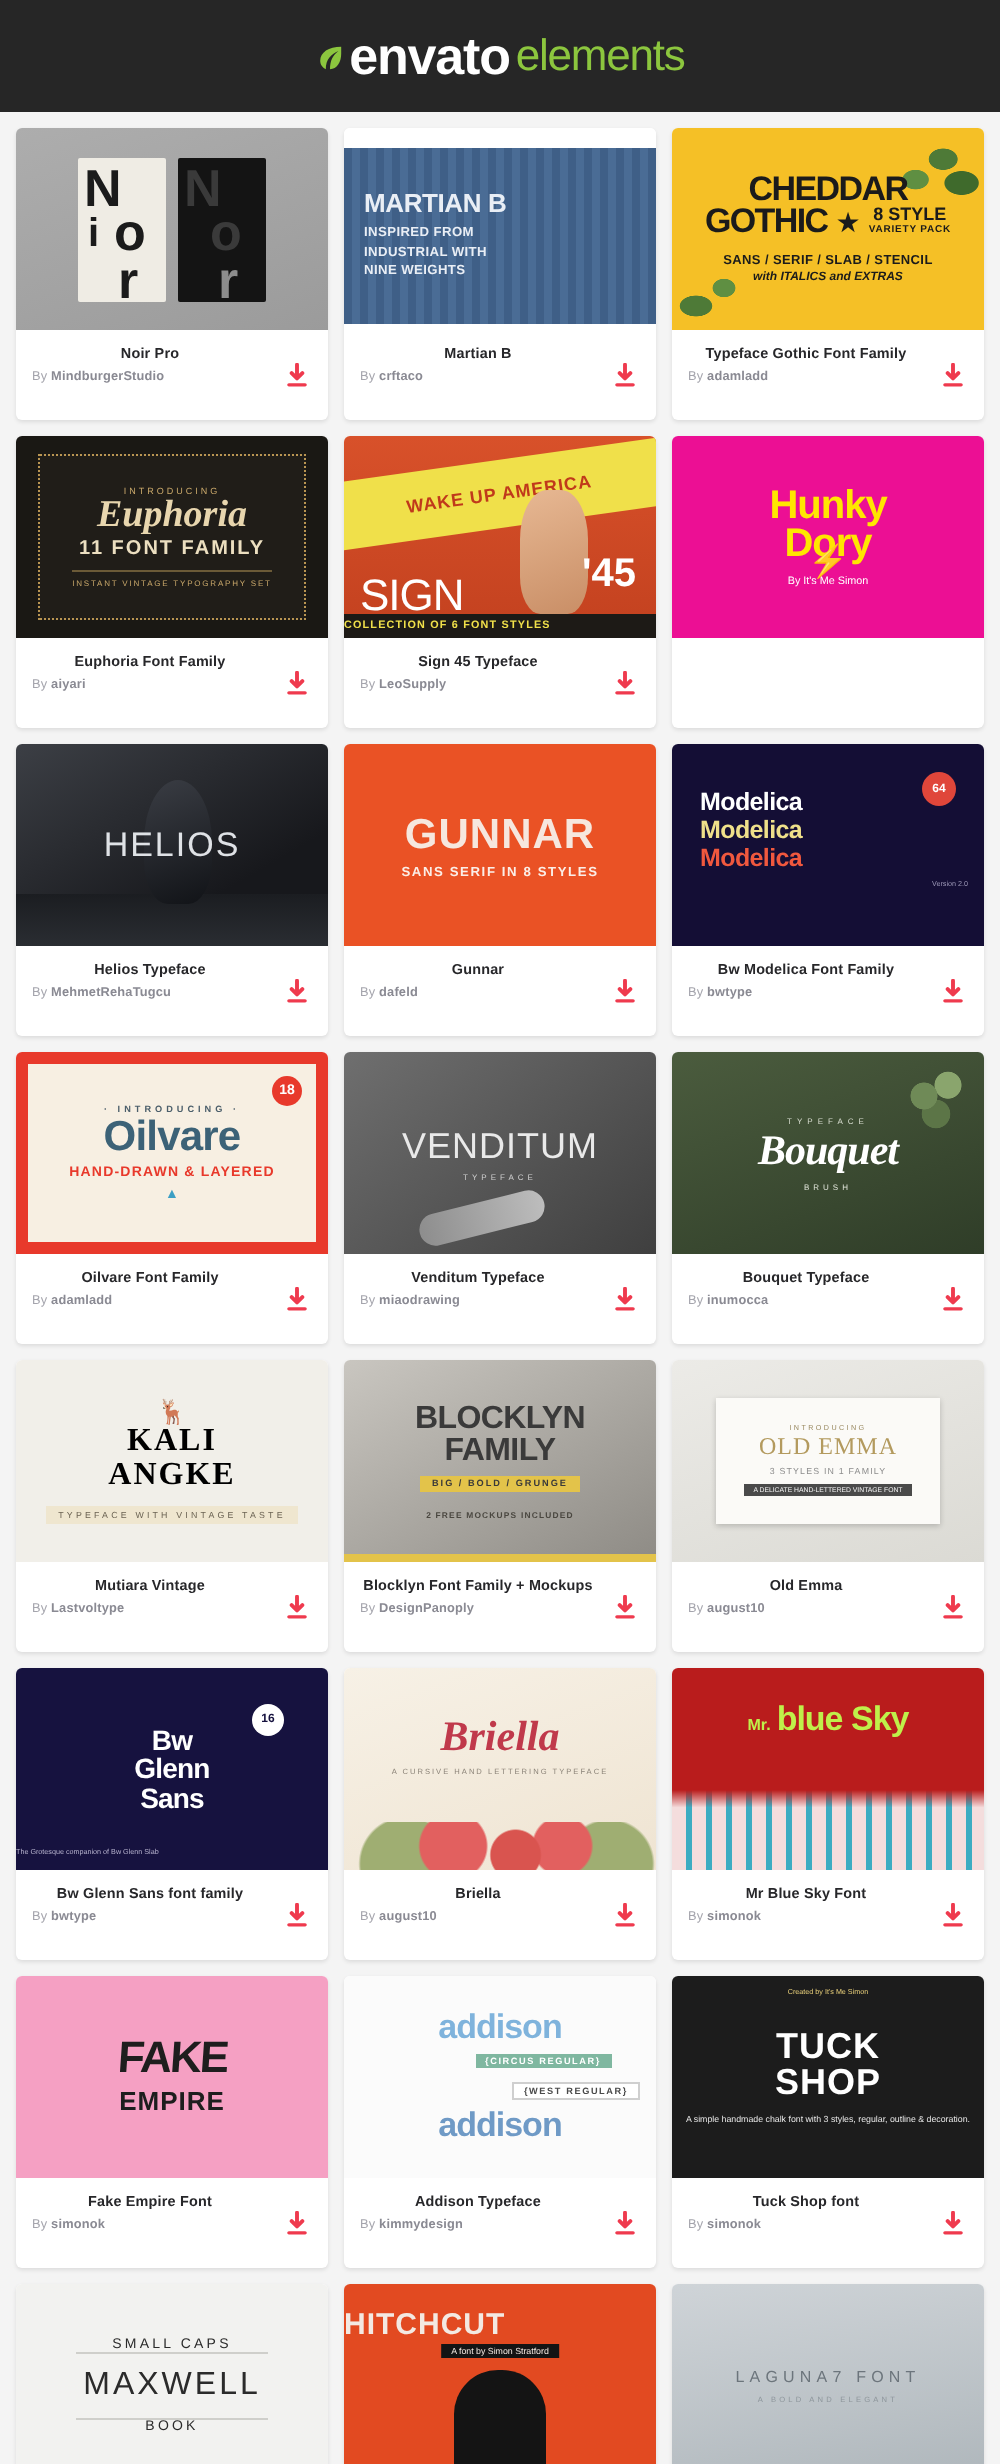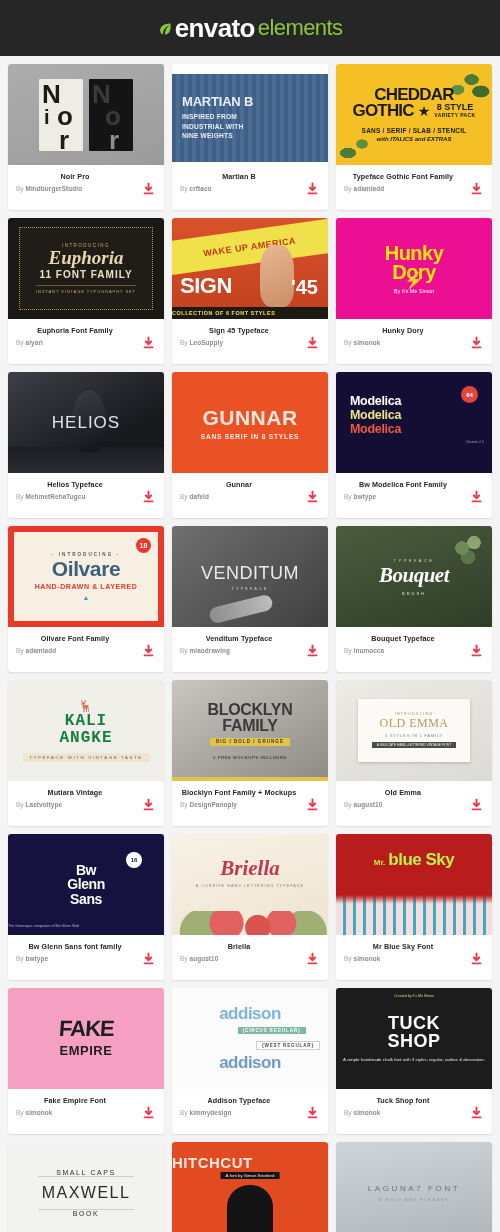--- a/index.html
+++ b/index.html
@@ -143,21 +143,21 @@
     display:flex; flex-direction:column; align-items:center; justify-content:center; }
   .euphoria .t0 { font-size:4.5px; color:#c9a86a; letter-spacing:1.5px; }
   .euphoria .t1 { font-size:19px; color:#e8d6ae; font-family:"Liberation Serif", serif; font-weight:700; font-style:italic; line-height:1; }
   .euphoria .t2 { font-size:10px; color:#ecdfc0; font-weight:800; letter-spacing:1px; margin-top:2px;}
   .euphoria .t3 { font-size:4px; color:#c9a86a; letter-spacing:0.9px; margin-top:5px; border-top:1px solid #6b5a37; padding-top:3px;}
 
   .sign45 { background:linear-gradient(180deg,#d8512a,#c3411f); }
   .sign45 .band { position:absolute; left:-10%; top:12%; width:120%; height:34px;
     background:#f0e04a; transform:rotate(-8deg); display:flex; align-items:center; justify-content:center; }
   .sign45 .band span { color:#c0391b; font-weight:800; font-size:9px; letter-spacing:0.5px; }
-  .sign45 .big { position:absolute; left:8px; bottom:20px; color:#fff; font-weight:700; font-size:22px; letter-spacing:-0.5px; }
+  .sign45 .big { position:absolute; left:8px; bottom:8px; color:#fff; font-weight:400; font-size:22px; letter-spacing:-0.5px; }
   .sign45 .num { position:absolute; right:10px; bottom:20px; color:#fff; font-weight:800; font-size:20px; }
   .sign45 .foot { position:absolute; left:0; right:0; bottom:0; background:#1d1a16; color:#f0e04a;
     font-size:5.4px; font-weight:800; letter-spacing:0.6px; padding:3px 0; }
   .sign45 .girl { position:absolute; right:34px; bottom:12px; width:34px; height:62px; border-radius:40% 40% 30% 30%;
     background:linear-gradient(160deg,#e7b893,#c98e66); }
 
   .hunky { background:#ec0f94; }
   .hunky .t1 { color:#ffe600; font-size:20px; font-weight:800; line-height:0.95; letter-spacing:-0.5px;}
   .hunky .t2 { color:#fff; font-size:5.4px; margin-top:6px; }
   .hunky .bolt { position:absolute; left:50%; top:52%; transform:translate(-50%,0); color:#2bb8e8; font-size:16px; }
@@ -202,21 +202,21 @@
   .bouquet .t0 { color:#d7dccf; font-size:4px; letter-spacing:2.5px;}
   .bouquet .t1 { color:#ffffff; font-size:21px; font-family:"Liberation Serif", serif; font-style:italic; font-weight:700; letter-spacing:-0.5px;}
   .bouquet .t2 { color:#e0e4d9; font-size:4px; letter-spacing:2px; margin-top:3px;}
   .bouquet .shrub { position:absolute; right:6px; top:4px; width:40px; height:36px;
     background: radial-gradient(circle at 40% 50%, #6f8a57 0 22%, transparent 23%),
                 radial-gradient(circle at 70% 35%, #8aa56d 0 18%, transparent 19%),
                 radial-gradient(circle at 55% 75%, #5c7547 0 20%, transparent 21%);}
 
   .kali { background:#f1efe9; }
   .kali .deer { font-size:12px; color:#2b2b2b; }
-  .kali .t1 { font-size:16px; color:#15803d; font-weight:800; letter-spacing:1px; line-height:1.05; font-family:Liberation Mono, monospace;}
+  .kali .t1 { font-size:16px; color:#000000; font-weight:800; letter-spacing:1px; line-height:1.05; font-family:Liberation Serif, serif;}
   .kali .t2 { font-size:4.4px; color:#6b6353; letter-spacing:1.6px; margin-top:6px; background:#efe6cf; padding:2px 6px;}
 
   .blocklyn { background:linear-gradient(150deg,#c9c6c0,#8e8b85); }
   .blocklyn .t1 { color:#3a3a3a; font-size:16px; font-weight:800; line-height:1; letter-spacing:-0.3px;}
   .blocklyn .t2 { background:#e3c34a; color:#3a3a3a; font-size:4.6px; font-weight:800; padding:1.5px 6px; margin-top:4px; letter-spacing:1px;}
   .blocklyn .t3 { color:#4a4740; font-size:4.2px; font-weight:800; margin-top:9px; letter-spacing:0.6px;}
   .blocklyn .bar { position:absolute; left:0; right:0; bottom:0; height:4px; background:#e3c34a;}
 
   .bwglenn { background:#16123f; }
   .bwglenn .t1 { color:#ffffff; font-size:14px; font-weight:800; line-height:1.02; letter-spacing:-0.4px;}
@@ -435,30 +435,20 @@
 
     <div class="card">
       <div class="thumb hunky">
         <div class="thumb-inner">
           <div class="t1">Hunky</div>
           <div class="t1">Dory</div>
           <div class="t2">By It's Me Simon</div>
         </div>
         <div class="bolt">⚡</div>
       </div>
-      <div class="meta">
-        <div class="title">Hunky Dory</div>
-        <div class="author"><span>By </span><b>simonok</b></div>
-        <span class="dl">
-          <svg viewBox="0 0 16 16" width="13" height="13">
-              <path d="M8 1v7M8 9.5L4.7 6.2M8 9.5l3.3-3.3" stroke="#ef3a4e" stroke-width="2.4" fill="none" stroke-linecap="round"></path>
-              <rect x="2" y="12.4" width="12" height="2" rx="1" fill="#ef3a4e"></rect>
-            </svg>
-        </span>
-      </div>
     </div>
 
     <div class="card">
       <div class="thumb helios">
         <div class="ground"></div>
         <div class="astro"></div>
         <div class="thumb-inner">
           <div class="t1">HELIOS</div>
         </div>
       </div>

